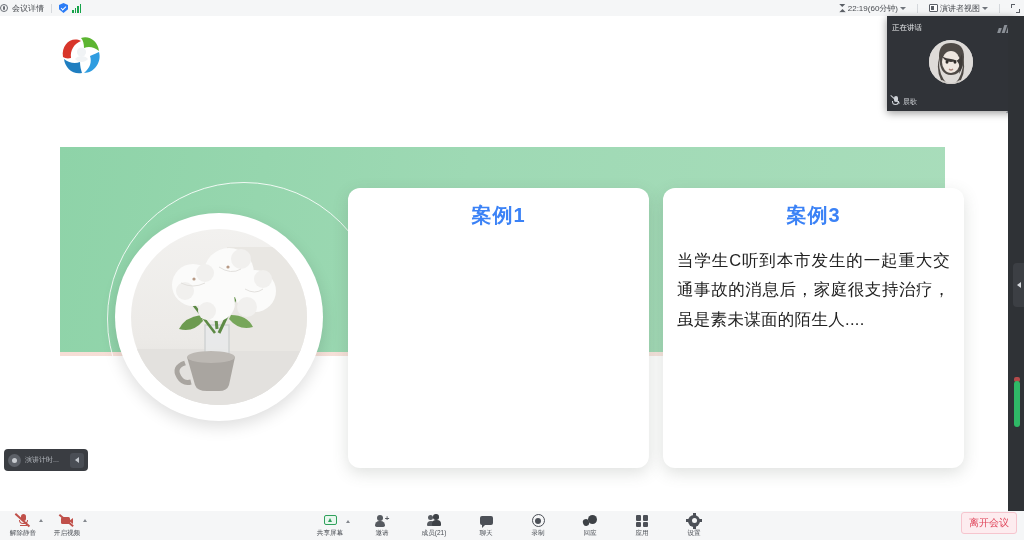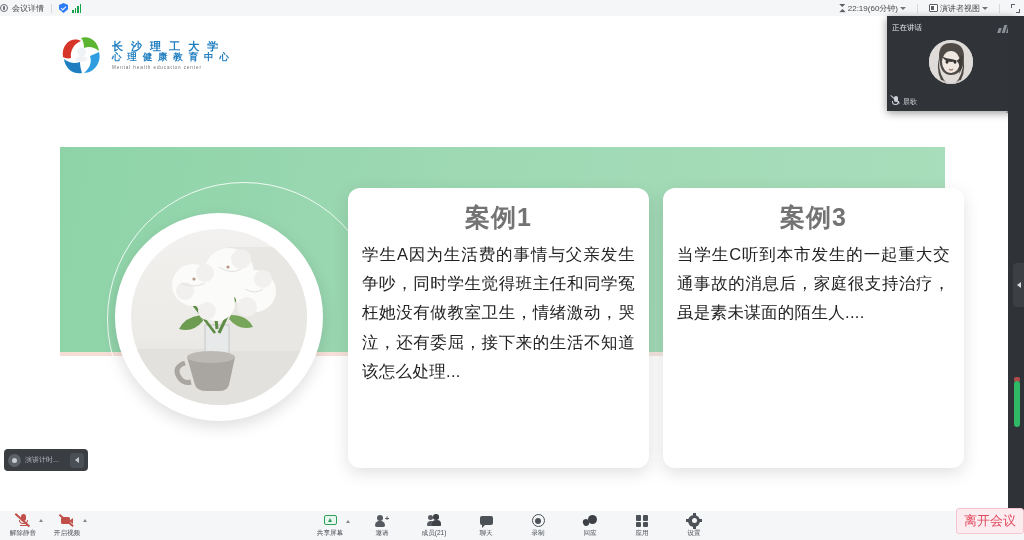--- a/index.html
+++ b/index.html
@@ -64,22 +64,22 @@
   .photo-ring{position:absolute;left:115px;top:197px;width:208px;height:208px;border-radius:50%;
      background:#fff;box-shadow:0 6px 16px rgba(0,0,0,.13);}
   .photo{position:absolute;left:16px;top:16px;width:176px;height:176px;border-radius:50%;overflow:hidden;}
   .pinkline{position:absolute;left:60px;top:336px;width:885px;height:4px;
      background:linear-gradient(90deg,#f6ded6,#f7e3dc 60%,#faf0ec);}
 
   
   .cards{position:absolute;left:348px;top:172px;width:616px;height:280px;display:flex;gap:14px;}
   .card{flex:1;background:#fff;border-radius:12px;box-shadow:0 5px 16px rgba(80,90,80,.18);
         padding:16px 14px 10px;box-sizing:border-box;overflow:hidden;}
-  .card-title{text-align:center;font-size:25px;font-weight:bold;color:#737373;
-     letter-spacing:1px;margin-bottom:8px;line-height:1.1;}
+  .card-title{text-align:center;font-size:20px;font-weight:bold;color:#3b82f6;
+     letter-spacing:1px;margin-bottom:20px;line-height:1.1;}
   .card-body{font-size:16.5px;line-height:1.78;color:#222;letter-spacing:.3px;text-align:justify;}
 
   
   .float-bar{position:absolute;left:4px;top:449px;width:84px;height:22px;background:#3a3d42;
     border-radius:4px;display:flex;align-items:center;gap:4px;padding:0 4px;box-sizing:border-box;}
   .fb-circle{width:13px;height:13px;border-radius:50%;background:#5d6views;}
   .fb-circle{background:#5d6168;position:relative;}
   .fb-circle::after{content:"";position:absolute;left:4px;top:4px;width:5px;height:5px;border-radius:50%;background:#c9ccd1;}
   .fb-label{font-size:7px;color:#b7bbc1;white-space:nowrap;overflow:hidden;flex:1;}
   .fb-arrow{width:14px;height:15px;background:#4a4e55;border-radius:3px;display:flex;align-items:center;justify-content:center;}
@@ -120,22 +120,22 @@
   .bl{position:absolute;left:6px;bottom:2px;display:flex;gap:10px;}
   .ctrl{display:flex;flex-direction:column;align-items:center;width:34px;position:relative;}
   .ctrl .lbl{font-size:6.6px;color:#4b4f55;margin-top:1px;white-space:nowrap;}
   .ctrl .up{position:absolute;right:-3px;top:6px;width:0;height:0;
       border-left:2.6px solid transparent;border-right:2.6px solid transparent;border-bottom:3px solid #83878d;}
   .center-tools{position:absolute;left:50%;transform:translateX(-50%);bottom:2px;display:flex;gap:16px;}
   .tool{display:flex;flex-direction:column;align-items:center;width:36px;position:relative;}
   .tool .lbl{font-size:6.6px;color:#4b4f55;margin-top:1px;white-space:nowrap;}
   .tool .up{position:absolute;right:-2px;top:7px;width:0;height:0;
       border-left:2.6px solid transparent;border-right:2.6px solid transparent;border-bottom:3px solid #83878d;}
-  .leave{position:absolute;right:0;bottom:6px;background:#fdecef;color:#e0485d;
-     border:1px solid #f6c5ce;border-radius:3px;font-size:13px;padding:3px 7px;}
+  .leave{position:absolute;right:7px;bottom:6px;background:#fdecef;color:#e0485d;
+     border:1px solid #f6c5ce;border-radius:3px;font-size:10px;padding:3px 7px;}
 
   
   .gico{width:15px;height:15px;position:relative;display:block;}
   .g-mic-off .b{position:absolute;left:5px;top:1px;width:5px;height:7px;border-radius:2.5px;background:#c0504a;}
   .g-mic-off .u{position:absolute;left:3px;top:7px;width:9px;height:4px;border:1.4px solid #c0504a;border-top:none;border-radius:0 0 5px 5px;box-sizing:border-box;}
   .g-mic-off .s{position:absolute;left:4px;top:12px;width:7px;height:1.4px;background:#c0504a;}
   .g-mic-off .sl{position:absolute;left:0;top:0;width:19px;height:1.5px;background:#c0504a;transform:rotate(42deg);transform-origin:left top;}
   .g-cam-off .body{position:absolute;left:1px;top:4px;width:9px;height:7px;border-radius:1.5px;background:#c0504a;}
   .g-cam-off .lens{position:absolute;left:9.5px;top:5px;width:0;height:0;border-top:3px solid transparent;border-bottom:3px solid transparent;border-right:4px solid #c0504a;}
   .g-cam-off .sl{position:absolute;left:0;top:1px;width:18px;height:1.5px;background:#c0504a;transform:rotate(40deg);transform-origin:left top;}
@@ -205,25 +205,20 @@
         <div class="logo-mark">
           <svg viewBox="0 0 46 46" width="46" height="46">
             <path d="M5 25 C3 12 14 4 23 9 C16 12 12 18 13 26 C9 27 7 26 5 25Z" fill="#d8352a"></path>
             <path d="M23 6 C31 3 40 9 41 19 C36 15 31 14 26 16 C26 12 25 8 23 6Z" fill="#5cb531"></path>
             <path d="M41 20 C44 30 36 41 26 41 C32 36 34 30 32 24 C36 22 39 21 41 20Z" fill="#2f9de0"></path>
             <path d="M24 41 C15 43 7 36 6 27 C11 31 17 32 22 30 C22 34 23 38 24 41Z" fill="#1f7ec0"></path>
             <circle cx="23.5" cy="20" r="4.6" fill="#f0f3f5"></circle>
             <path d="M17 27 C20 23 27 23 30 27 C27 31 20 31 17 27Z" fill="#f0f3f5"></path>
           </svg>
         </div>
-        <div class="logo-text">
-          <div class="logo-cn1">长 沙 理 工 大 学</div>
-          <div class="logo-cn2">心 理 健 康 教 育 中 心</div>
-          <div class="logo-en">Mental  health  education  center</div>
-        </div>
       </div>
 
       <div class="band">
           <div class="band-grad"></div>
         </div>
       <div class="pinkline"></div>
       <div class="ring"></div>
 
       <div class="photo-ring">
         <div class="photo">
@@ -274,21 +269,20 @@
             </g>
             <circle cx="63" cy="50" r="1.6" fill="#b79a86"></circle>
             <circle cx="97" cy="38" r="1.6" fill="#b79a86"></circle>
           </svg>
         </div>
       </div>
 
       <div class="cards">
         <div class="card">
           <div class="card-title">案例1</div>
-          <div class="card-body">学生A因为生活费的事情与父亲发生争吵，同时学生觉得班主任和同学冤枉她没有做教室卫生，情绪激动，哭泣，还有委屈，接下来的生活不知道该怎么处理...</div>
         </div>
         <div class="card">
           <div class="card-title">案例3</div>
           <div class="card-body">当学生C听到本市发生的一起重大交通事故的消息后，家庭很支持治疗，虽是素未谋面的陌生人....</div>
         </div>
       </div>
 
     </div>
   </div>
 

